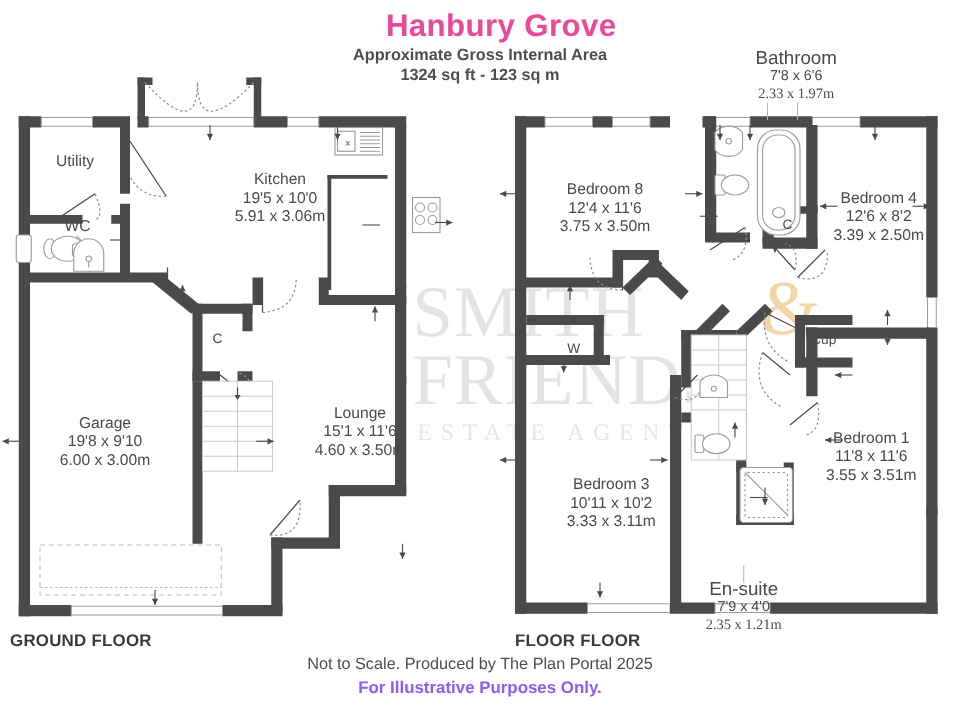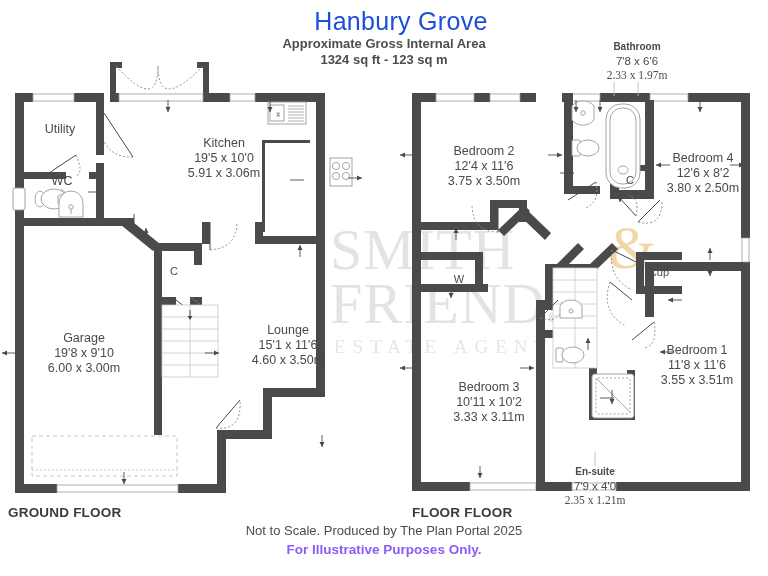--- a/index.html
+++ b/index.html
@@ -2,21 +2,21 @@
 <html><head>
 <meta charset="utf-8">
 <style>
   html,body{margin:0;padding:0;background:#ffffff;}
   body{width:768px;height:576px;overflow:hidden;
        font-family:"Liberation Sans", sans-serif;color:#3b3b3b;}
   #page{position:relative;width:768px;height:576px;}
 
   
   .hdr{position:absolute;left:0;right:0;top:6px;text-align:center;}
-  .hdr .title{font-size:25px;font-weight:normal;color:#1d4ed8;letter-spacing:.3px;line-height:30px;padding-left:34px;}
+  .hdr .title{font-size:25px;font-weight:bold;color:#ec4899;letter-spacing:.3px;line-height:30px;padding-left:34px;}
   .hdr .sub1{font-size:13px;font-weight:bold;color:#4d4d4d;line-height:16px;}
   .hdr .sub2{font-size:13px;font-weight:bold;color:#4d4d4d;line-height:16px;}
 
   
   .floor-cap{position:absolute;font-size:13.5px;font-weight:bold;color:#3b3b3b;letter-spacing:.2px;}
   #cap-ground{left:8px;top:505px;}
   #cap-first{left:412px;top:505px;}
 
   
   .foot{position:absolute;left:0;right:0;text-align:center;}
@@ -28,21 +28,21 @@
 
   
   .rlabel{position:absolute;text-align:center;color:#4a4a4a;line-height:15px;
           white-space:nowrap;transform:translateX(-50%);}
   .rlabel .nm{font-size:12.5px;}
   .rlabel .ft{font-size:12.5px;}
   .rlabel .mt{font-size:12.5px;}
   .tiny{position:absolute;font-size:11px;color:#4a4a4a;transform:translate(-50%,-50%);}
   .outside{position:absolute;text-align:center;color:#4a4a4a;line-height:14px;
            white-space:nowrap;transform:translateX(-50%);}
-  .outside .nm{font-size:10px;font-weight:bold;}
+  .outside .nm{font-size:15px;}
   .outside .ft{font-size:11.5px;}
   .outside .mt{font-size:11.5px;font-family:Liberation Serif, serif;}
 
   
   #wm{position:absolute;left:330px;top:216px;width:340px;height:150px;
       pointer-events:none;}
   #wm .l1{position:absolute;left:0;top:0;font-family:"Liberation Serif",serif;
           font-size:58px;color:#e3e3e3;letter-spacing:1px;}
   #wm .amp{position:absolute;left:278px;top:-4px;font-family:"Liberation Serif",serif;
           font-size:62px;color:#f2d6a8;}
@@ -468,28 +468,28 @@
     <div class="mt">4.60 x 3.50m</div>
   </div>
   <div class="tiny" style="left:174px;top:271px;">C</div>
 
   <div class="outside" style="left:637px;top:40px;">
     <div class="nm">Bathroom</div>
     <div class="ft">7'8 x 6'6</div>
     <div class="mt">2.33 x 1.97m</div>
   </div>
   <div class="rlabel" style="left:484px;top:144px;">
-    <div class="nm">Bedroom 2</div>
+    <div class="nm">Bedroom 8</div>
     <div class="ft">12'4 x 11'6</div>
     <div class="mt">3.75 x 3.50m</div>
   </div>
   <div class="rlabel" style="left:703px;top:151px;">
     <div class="nm">Bedroom 4</div>
     <div class="ft">12'6 x 8'2</div>
-    <div class="mt">3.80 x 2.50m</div>
+    <div class="mt">3.39 x 2.50m</div>
   </div>
   <div class="rlabel" style="left:697px;top:343px;">
     <div class="nm">Bedroom 1</div>
     <div class="ft">11'8 x 11'6</div>
     <div class="mt">3.55 x 3.51m</div>
   </div>
   <div class="rlabel" style="left:489px;top:348px;margin-top:32px;">
     <div class="nm">Bedroom 3</div>
     <div class="ft">10'11 x 10'2</div>
     <div class="mt">3.33 x 3.11m</div>

